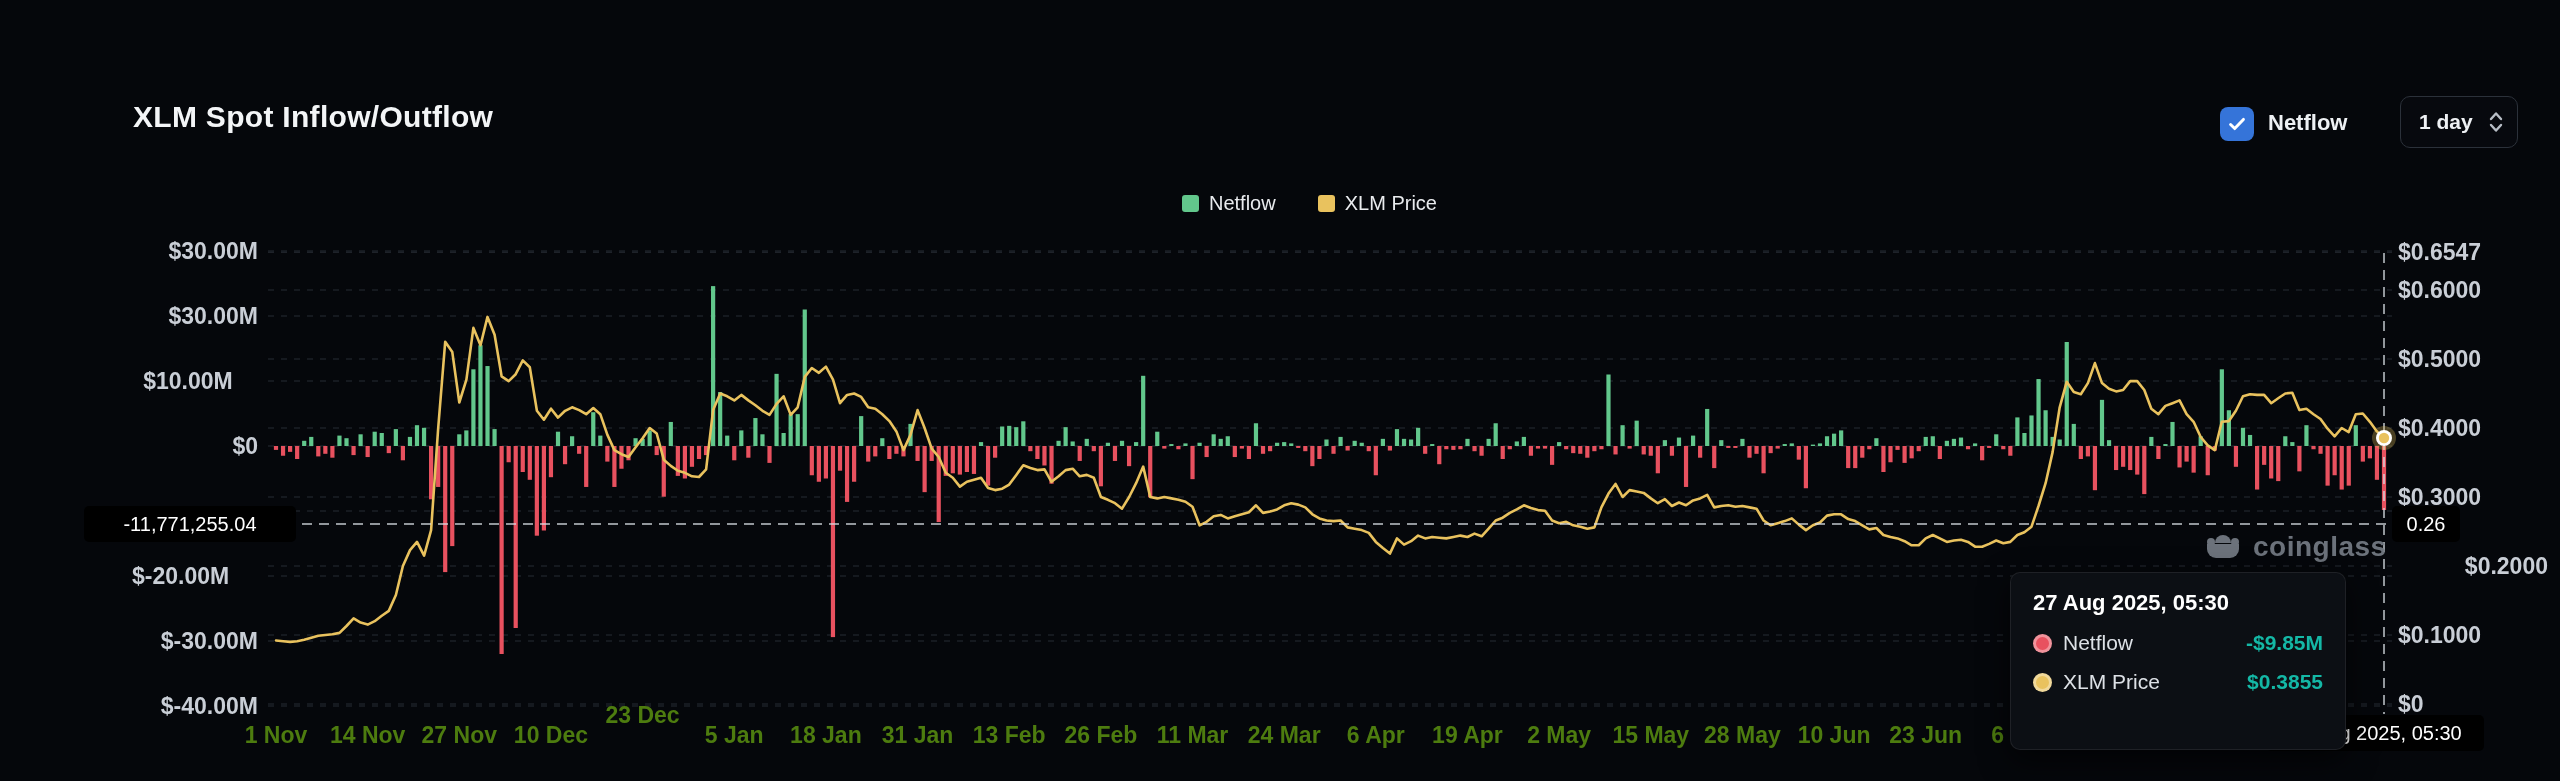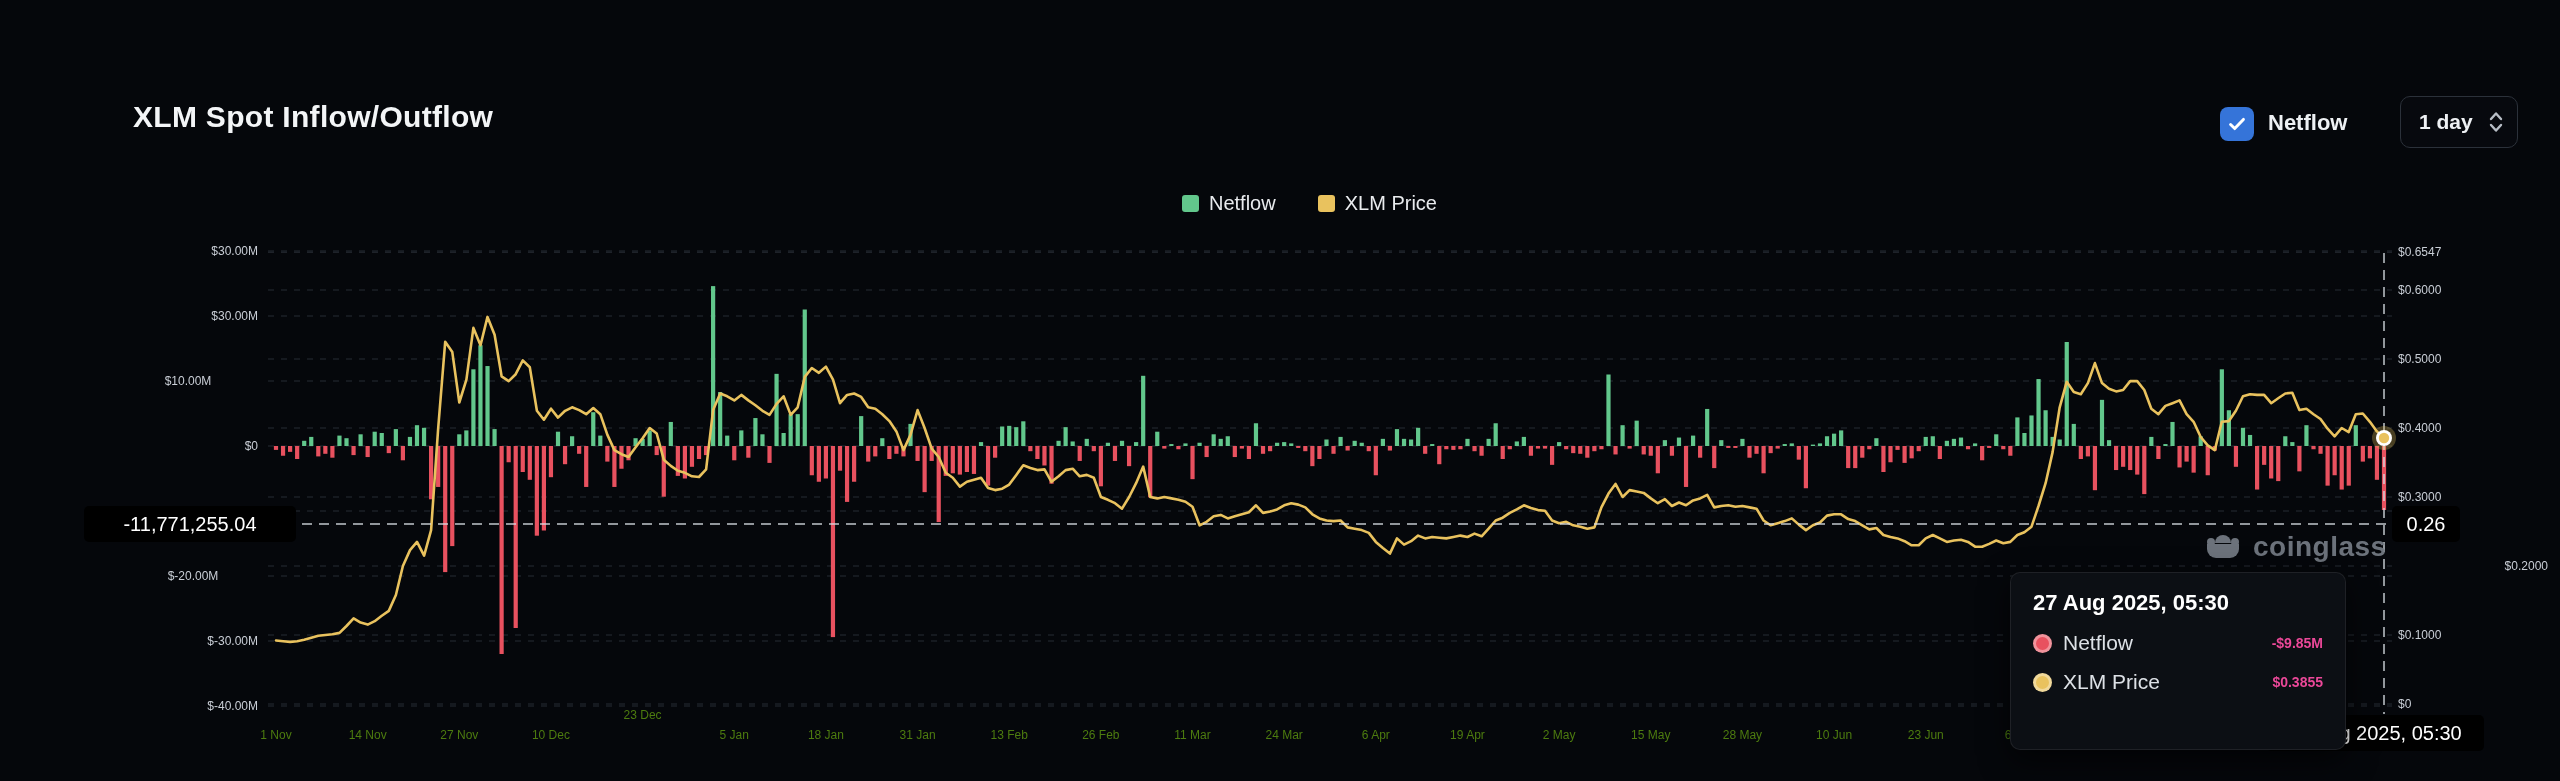--- a/index.html
+++ b/index.html
@@ -10,37 +10,37 @@
             display:flex;align-items:center;justify-content:center;cursor:pointer;}
   .cb-label{position:absolute;left:2268px;top:110px;font-size:22px;font-weight:600;color:#eef1f4;cursor:pointer;}
   .interval{position:absolute;left:2400px;top:96px;width:118px;height:52px;border:1.5px solid #2b313a;border-radius:10px;
             display:flex;align-items:center;justify-content:space-between;padding:0 12px 0 18px;box-sizing:border-box;
             color:#eef1f4;font-size:21px;font-weight:600;cursor:pointer;background:#07090e;}
   .legend{position:absolute;left:1182px;top:192px;display:flex;gap:42px;align-items:center;z-index:3;}
   .legend-item{display:flex;align-items:center;gap:10px;font-size:20px;color:#e9ebee;cursor:pointer;}
   .sw{width:17px;height:17px;border-radius:3px;}
   #chart-svg{position:absolute;left:0;top:0;z-index:1;}
   #axis-layer{position:absolute;left:0;top:0;width:2560px;height:781px;z-index:3;pointer-events:none;}
-  .tick{position:absolute;font-size:12px;color:#c9ced6;line-height:26px;height:26px;}
+  .tick{position:absolute;font-size:23px;color:#c9ced6;line-height:26px;height:26px;font-weight:bold;}
   .tick.xt{color:#4d7c0f;text-align:center;}
   .xlabel-box{position:absolute;background:#000;border-radius:5px;color:#fff;font-size:20px;font-weight:400;
               display:flex;align-items:center;justify-content:center;z-index:4;white-space:nowrap;}
   #net-box{left:84px;top:506px;width:212px;height:36px;}
   #price-box{left:2392px;top:506px;width:68px;height:36px;}
   #date-box{left:2266px;top:715px;width:218px;height:36px;}
   .watermark{position:absolute;left:2202px;top:529px;display:flex;align-items:center;gap:9px;z-index:2;
              color:#757c85;opacity:.92;font-size:28px;font-weight:700;letter-spacing:.5px;}
   .tooltip{position:absolute;left:2010px;top:572px;width:336px;height:178px;background:#0c0f14;
            border:1px solid rgba(255,255,255,.08);border-radius:10px;box-shadow:0 10px 30px rgba(0,0,0,.65);
            z-index:6;padding:17px 22px;box-sizing:border-box;}
   .tt-title{font-size:22px;font-weight:700;color:#fff;}
   .tt-row{display:flex;align-items:center;gap:11px;margin-top:15px;}
   .tt-dot{width:13px;height:13px;border-radius:50%;border:3px solid rgba(255,255,255,.38);box-sizing:content-box;flex:0 0 auto;}
   .tt-label{font-size:21px;color:#dde1e6;}
-  .tt-val{margin-left:auto;font-size:14px;font-weight:700;color:#ec4899;}
+  .tt-val{margin-left:auto;font-size:21px;font-weight:700;color:#14b8a6;}
 </style>
 </head>
 <body>
 
 <div id="stage">
 
   <div class="hdr-title">XLM Spot Inflow/Outflow</div>
 
   <div class="checkbox">
     <svg width="22" height="22" viewBox="0 0 24 24">
@@ -391,21 +391,21 @@
       <circle cx="2384" cy="438.005" r="12" fill="rgba(233,195,90,0.30)"></circle>
       <circle cx="2384" cy="438.005" r="8" fill="#ffffff"></circle>
       <circle cx="2384" cy="438.005" r="5.2" fill="#e9c25e"></circle>
     </svg>
 
   <div id="axis-layer">
       <div class="tick" style="left:118px;width:140px;text-align:right;top:238px">$30.00M</div>
       <div class="tick" style="left:118px;width:140px;text-align:right;top:303px">$30.00M</div>
       <div class="tick" style="left:118px;width:140px;text-align:center;top:368px">$10.00M</div>
       <div class="tick" style="left:118px;width:140px;text-align:right;top:433px">$0</div>
-      <div class="tick" style="left:123px;width:140px;text-align:center;top:563px">$-20.00M</div>
+      <div class="tick" style="left:132px;width:140px;text-align:left;top:563px">$-20.00M</div>
       <div class="tick" style="left:118px;width:140px;text-align:right;top:628px">$-30.00M</div>
       <div class="tick" style="left:118px;width:140px;text-align:right;top:693px">$-40.00M</div>
       <div class="tick" style="left:2398px;width:150px;text-align:left;top:239.25700000000003px">$0.6547</div>
       <div class="tick" style="left:2398px;width:150px;text-align:left;top:277px">$0.6000</div>
       <div class="tick" style="left:2398px;width:150px;text-align:left;top:346px">$0.5000</div>
       <div class="tick" style="left:2398px;width:150px;text-align:left;top:415px">$0.4000</div>
       <div class="tick" style="left:2398px;width:150px;text-align:left;top:484px">$0.3000</div>
       <div class="tick" style="left:2398px;width:150px;text-align:right;top:553px">$0.2000</div>
       <div class="tick" style="left:2398px;width:150px;text-align:left;top:622px">$0.1000</div>
       <div class="tick" style="left:2398px;width:150px;text-align:left;top:691px">$0</div>

